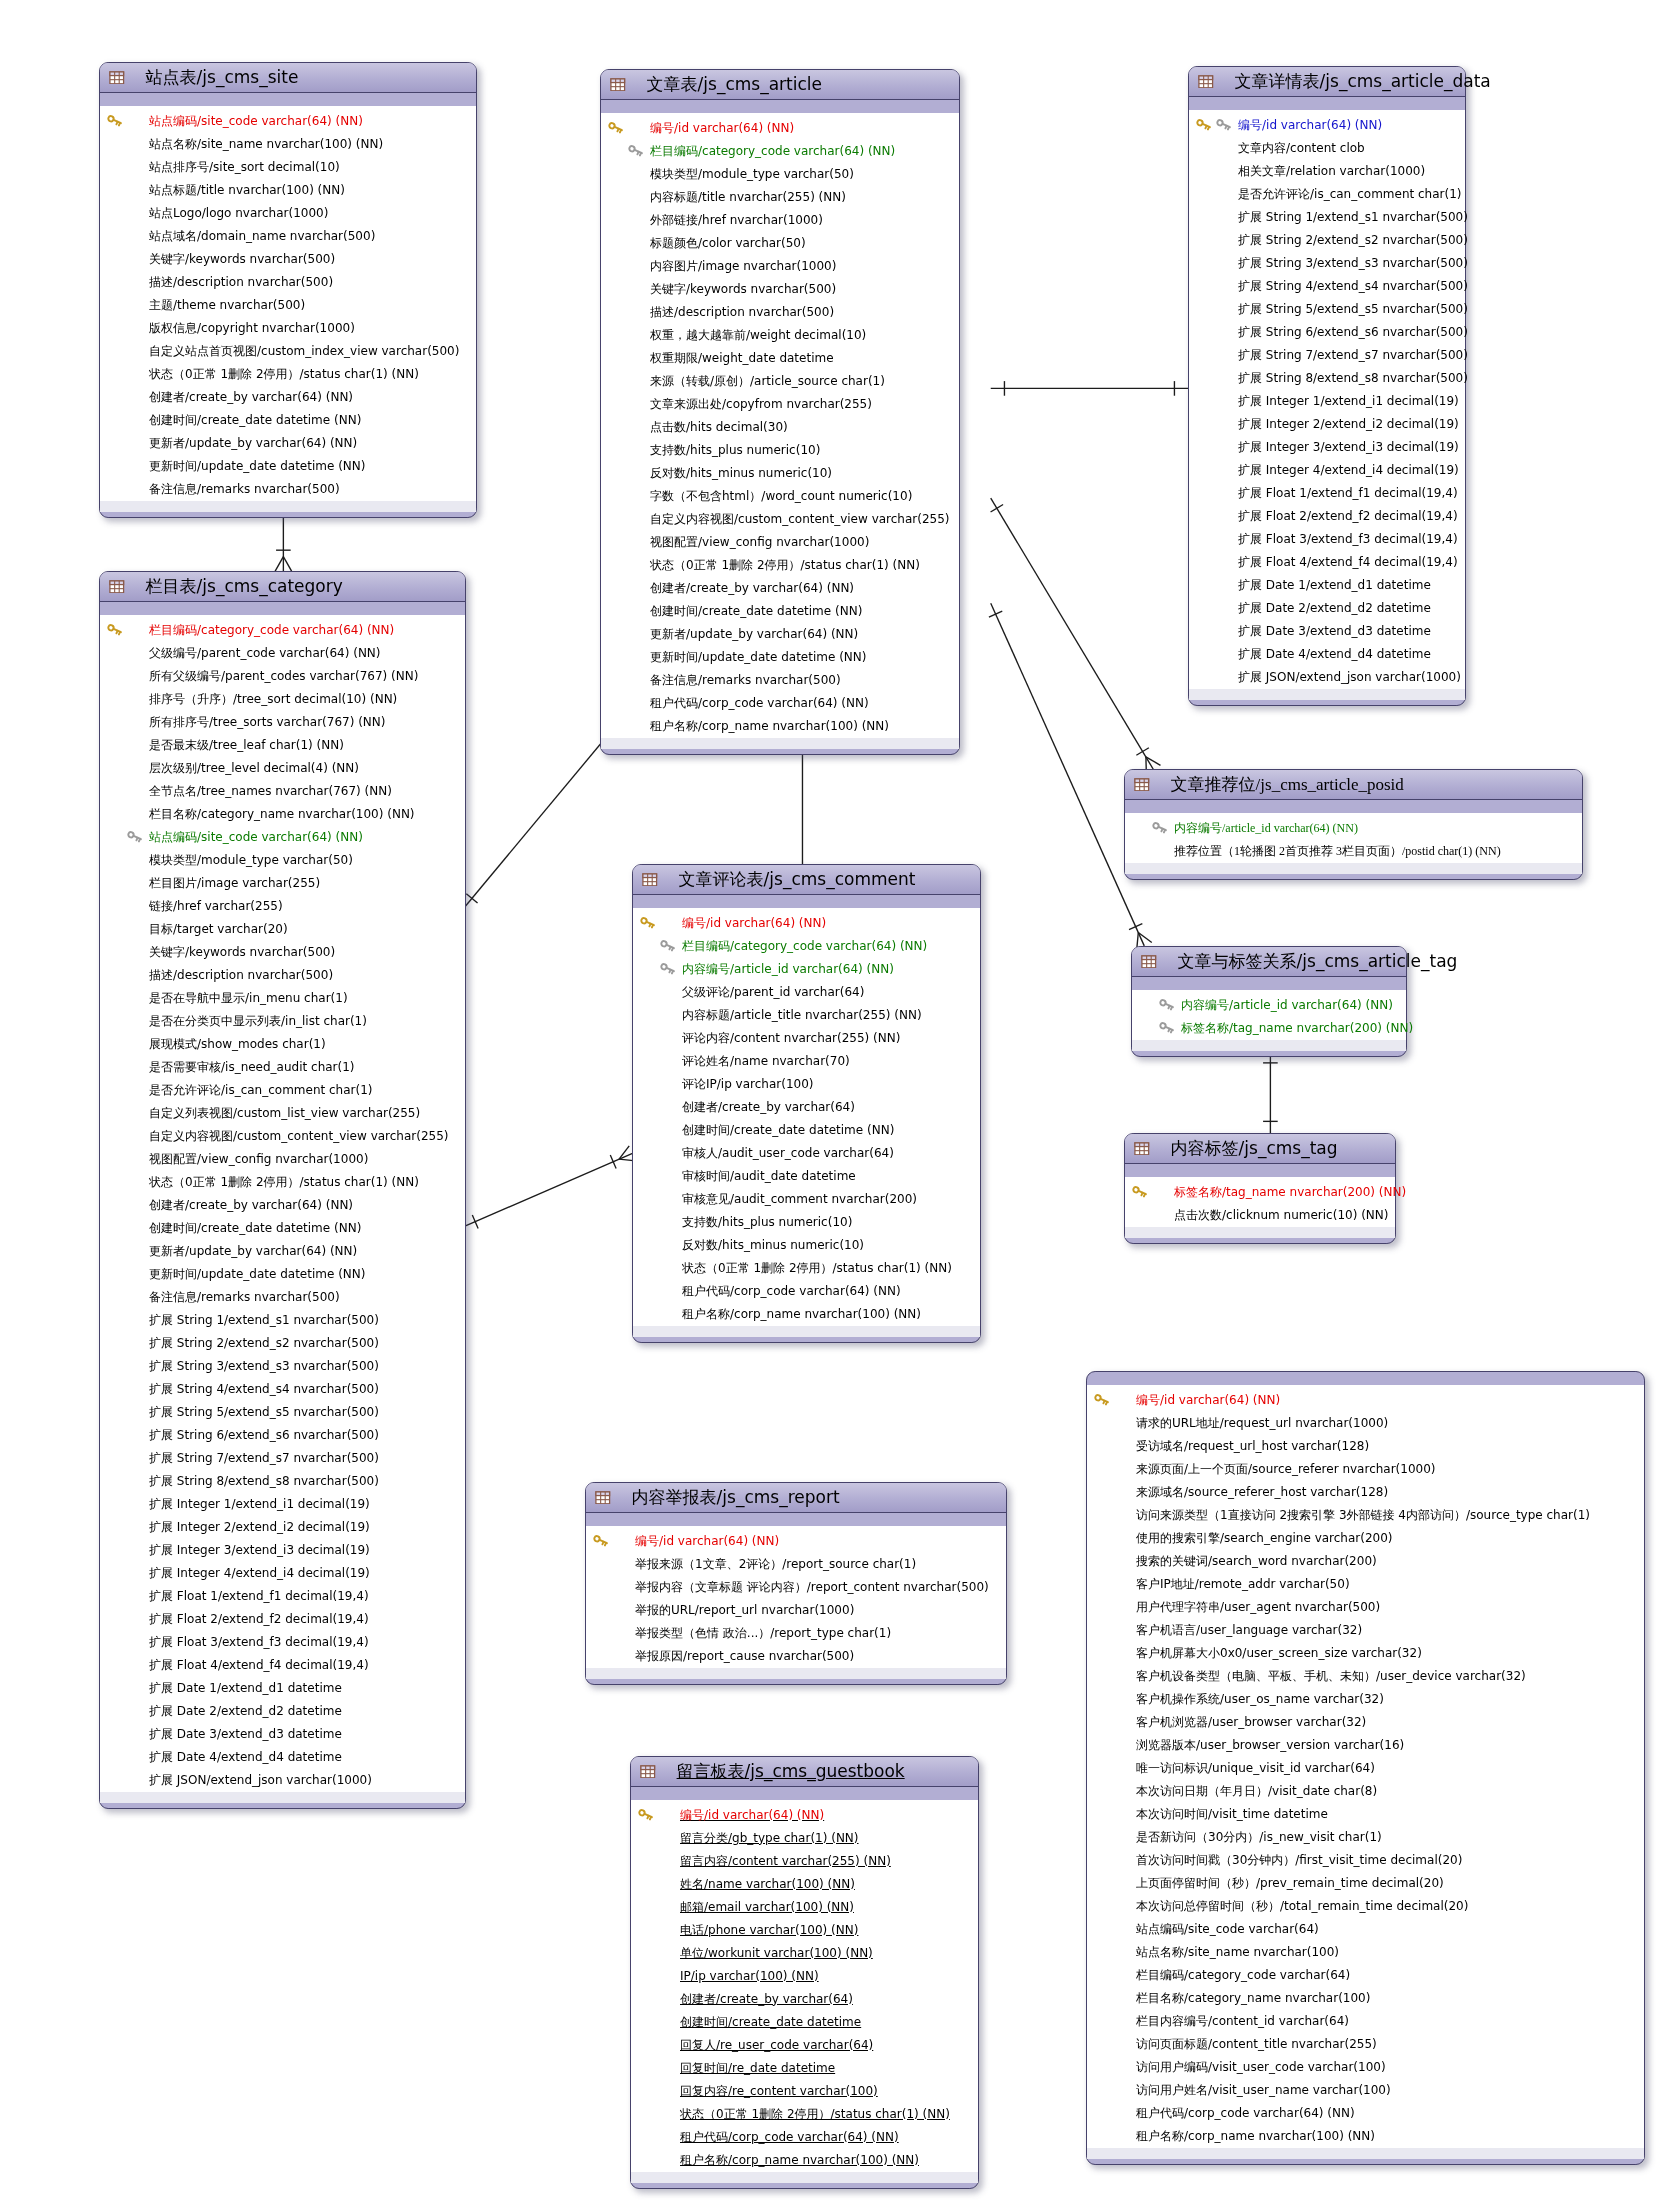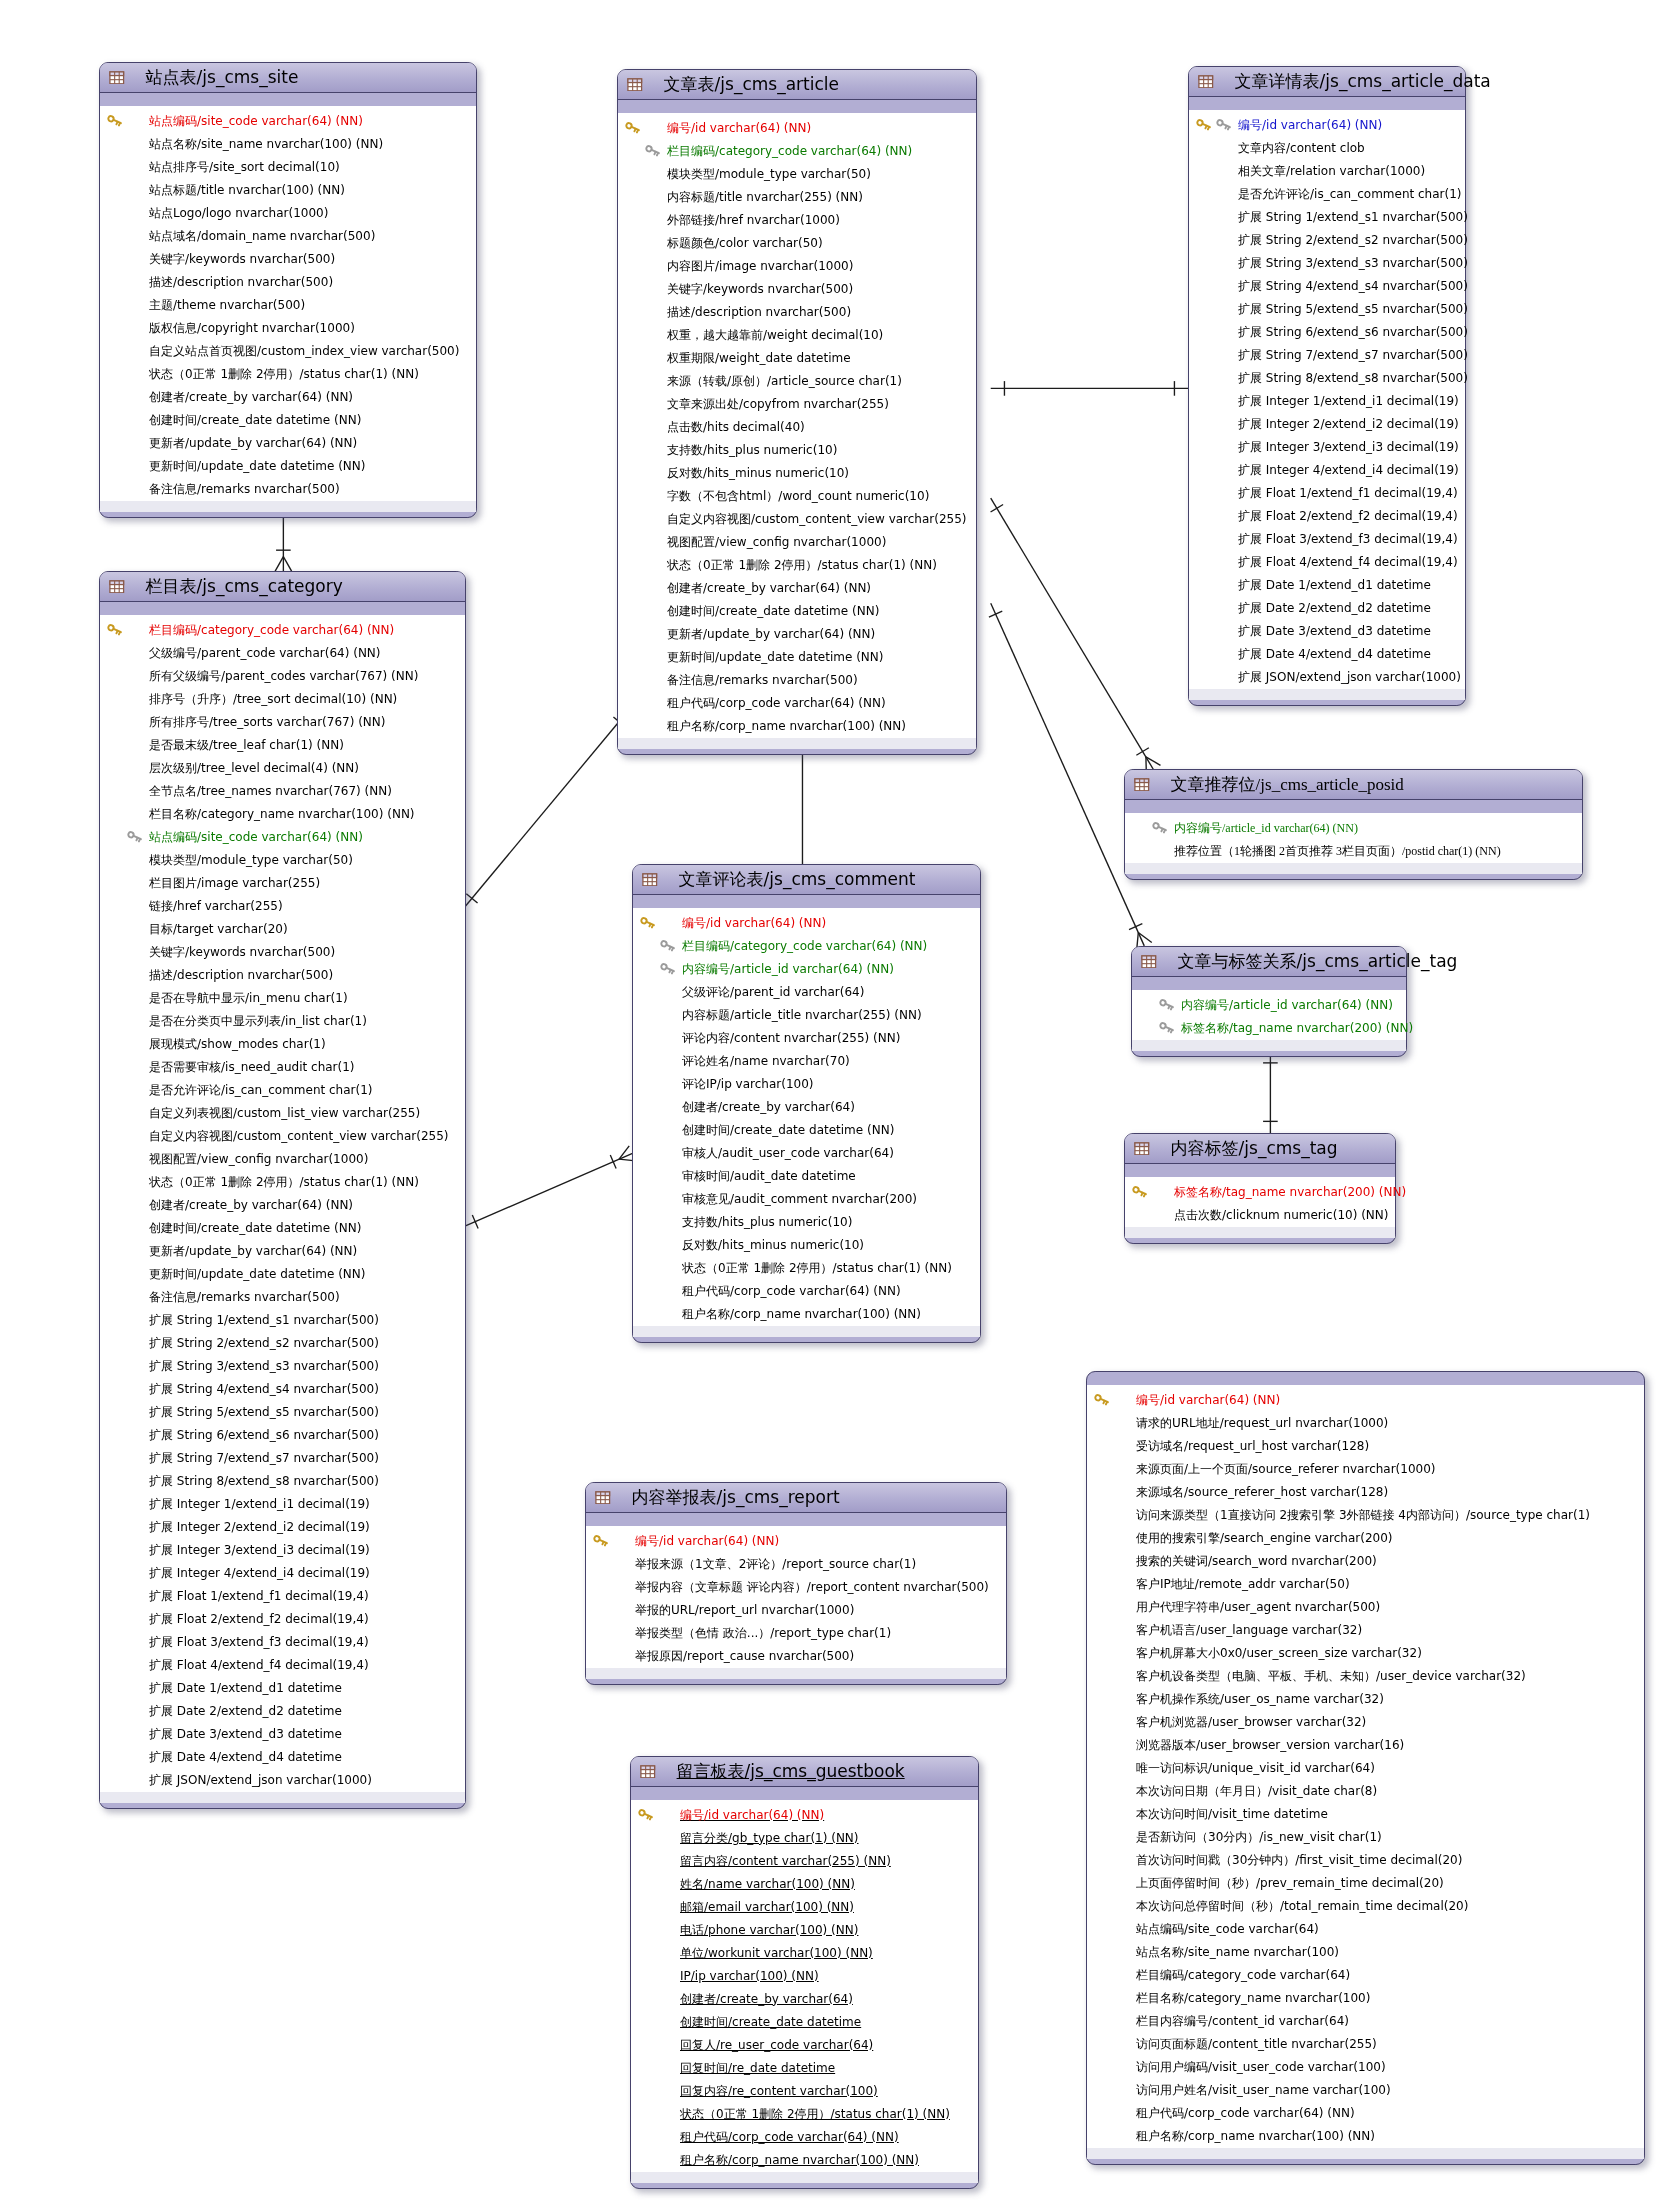--- a/index.html
+++ b/index.html
@@ -216,21 +216,21 @@
         <div class="row"><span class="keyslot"></span><span>扩展 Float 3/extend_f3 decimal(19,4)</span></div>
         <div class="row"><span class="keyslot"></span><span>扩展 Float 4/extend_f4 decimal(19,4)</span></div>
         <div class="row"><span class="keyslot"></span><span>扩展 Date 1/extend_d1 datetime</span></div>
         <div class="row"><span class="keyslot"></span><span>扩展 Date 2/extend_d2 datetime</span></div>
         <div class="row"><span class="keyslot"></span><span>扩展 Date 3/extend_d3 datetime</span></div>
         <div class="row"><span class="keyslot"></span><span>扩展 Date 4/extend_d4 datetime</span></div>
         <div class="row"><span class="keyslot"></span><span>扩展 JSON/extend_json varchar(1000)</span></div>
       </div>
     <div class="tbl-foot"></div>
   </div>
-    <div class="tbl" style="left: 617px; top: 69px; width: 358px;">
+    <div class="tbl" style="left: 600px; top: 69px; width: 358px;">
     <div class="tbl-head">
       <svg class="ticon" viewBox="0 0 17 15">
         <rect x="1" y="1" width="15" height="13" fill="#ffffff" stroke="#8a5a4a" stroke-width="1.4"></rect>
         <rect x="1" y="1" width="15" height="4" fill="#d8d4ec" stroke="#8a5a4a" stroke-width="1.4"></rect>
         <line x1="6.2" y1="1" x2="6.2" y2="14" stroke="#8a5a4a" stroke-width="1.2"></line>
         <line x1="11.2" y1="1" x2="11.2" y2="14" stroke="#8a5a4a" stroke-width="1.2"></line>
         <line x1="1" y1="9.5" x2="16" y2="9.5" stroke="#8a5a4a" stroke-width="1.2"></line>
       </svg>
       <span class="ttitle">文章表/js_cms_article</span>
     </div>
@@ -259,21 +259,21 @@
         <div class="row"><span class="keyslot"></span><span>内容标题/title nvarchar(255) (NN)</span></div>
         <div class="row"><span class="keyslot"></span><span>外部链接/href nvarchar(1000)</span></div>
         <div class="row"><span class="keyslot"></span><span>标题颜色/color varchar(50)</span></div>
         <div class="row"><span class="keyslot"></span><span>内容图片/image nvarchar(1000)</span></div>
         <div class="row"><span class="keyslot"></span><span>关键字/keywords nvarchar(500)</span></div>
         <div class="row"><span class="keyslot"></span><span>描述/description nvarchar(500)</span></div>
         <div class="row"><span class="keyslot"></span><span>权重，越大越靠前/weight decimal(10)</span></div>
         <div class="row"><span class="keyslot"></span><span>权重期限/weight_date datetime</span></div>
         <div class="row"><span class="keyslot"></span><span>来源（转载/原创）/article_source char(1)</span></div>
         <div class="row"><span class="keyslot"></span><span>文章来源出处/copyfrom nvarchar(255)</span></div>
-        <div class="row"><span class="keyslot"></span><span>点击数/hits decimal(40)</span></div>
+        <div class="row"><span class="keyslot"></span><span>点击数/hits decimal(30)</span></div>
         <div class="row"><span class="keyslot"></span><span>支持数/hits_plus numeric(10)</span></div>
         <div class="row"><span class="keyslot"></span><span>反对数/hits_minus numeric(10)</span></div>
         <div class="row"><span class="keyslot"></span><span>字数（不包含html）/word_count numeric(10)</span></div>
         <div class="row"><span class="keyslot"></span><span>自定义内容视图/custom_content_view varchar(255)</span></div>
         <div class="row"><span class="keyslot"></span><span>视图配置/view_config nvarchar(1000)</span></div>
         <div class="row"><span class="keyslot"></span><span>状态（0正常 1删除 2停用）/status char(1) (NN)</span></div>
         <div class="row"><span class="keyslot"></span><span>创建者/create_by varchar(64) (NN)</span></div>
         <div class="row"><span class="keyslot"></span><span>创建时间/create_date datetime (NN)</span></div>
         <div class="row"><span class="keyslot"></span><span>更新者/update_by varchar(64) (NN)</span></div>
         <div class="row"><span class="keyslot"></span><span>更新时间/update_date datetime (NN)</span></div>

